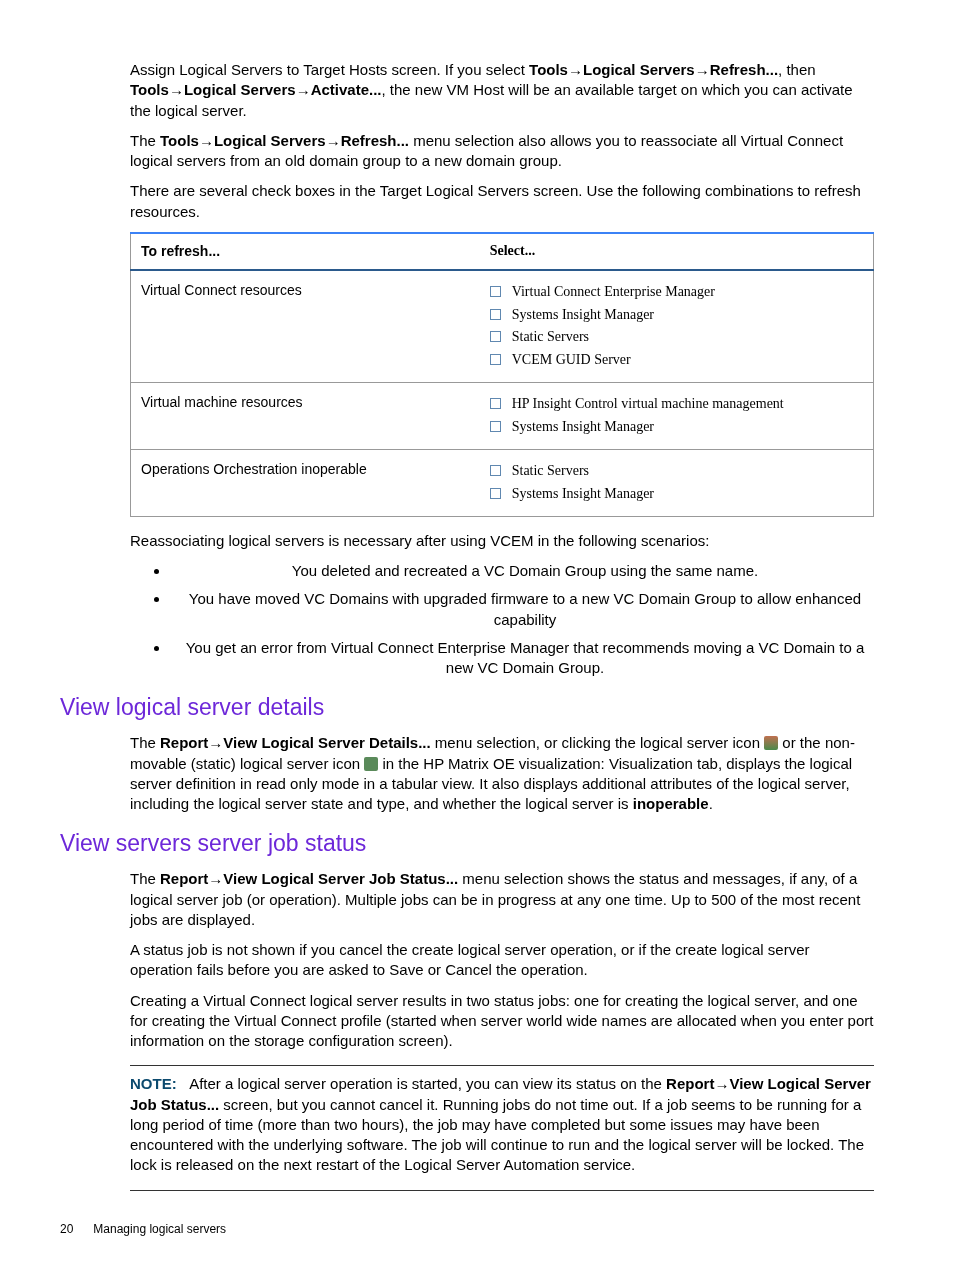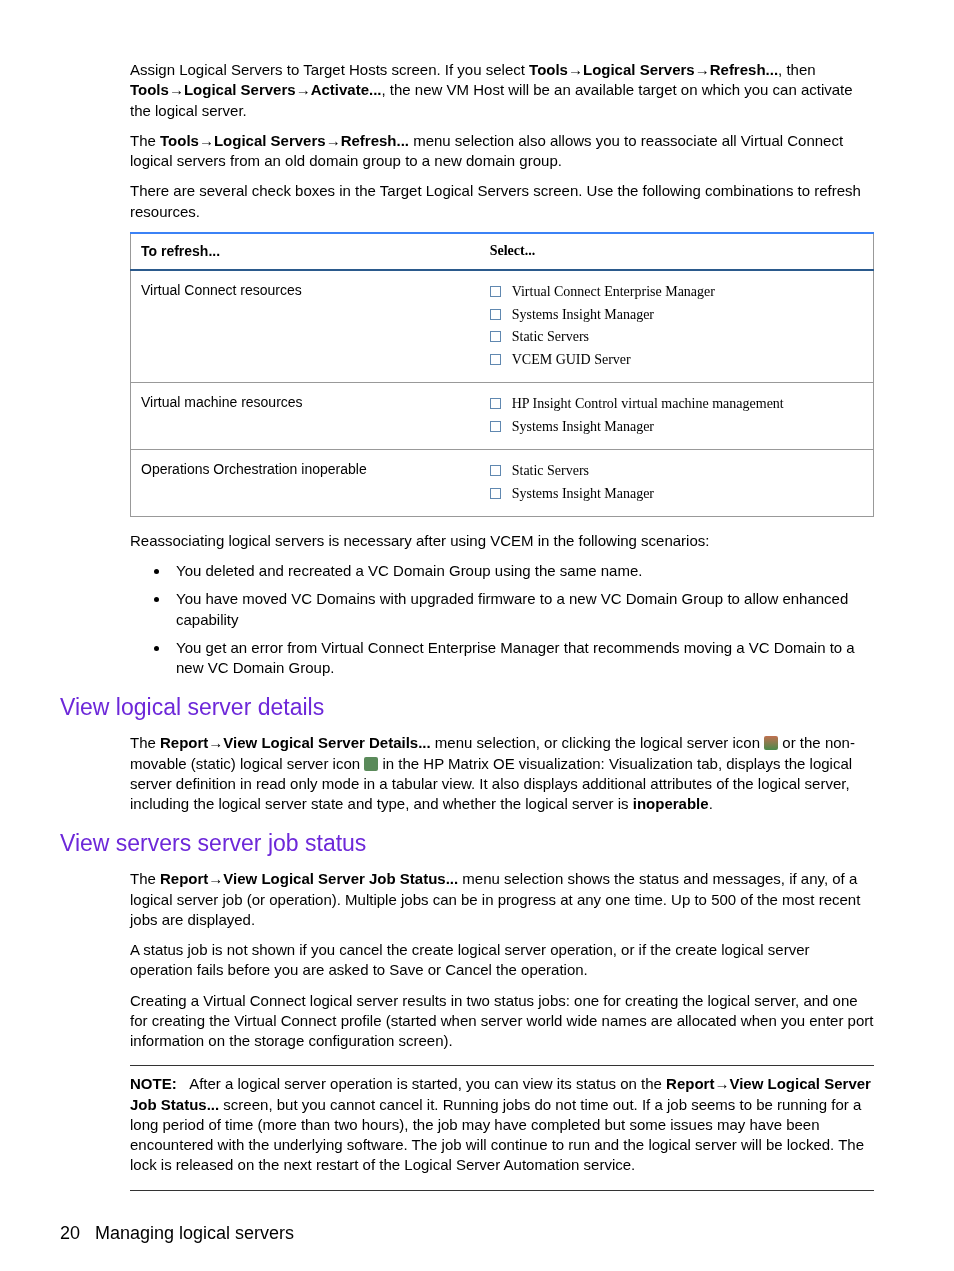--- a/index.html
+++ b/index.html
@@ -69,20 +69,21 @@
     border: 1px solid #6088b0;
   }
   ul.bullets {
     list-style: disc;
     padding-left: 40px;
     margin: 4px 0 14px 0;
   }
   ul.bullets li {
     margin-bottom: 8px;
     padding-left: 6px;
+    text-align: center;
   }
   h2 {
     font-family: Arial, Helvetica, sans-serif;
     font-weight: normal;
     color: #6d28d9;
     font-size: 23px;
     margin: 14px 0 10px 0;
   }
   .icon-inline {
     display: inline-block;
@@ -98,25 +99,25 @@
     background: #5a8a5a;
     border-radius: 2px;
   }
   hr.note-rule {
     border: none;
     border-top: 1px solid #333;
     margin: 14px 0 8px 0;
   }
   .note-label {
     font-weight: bold;
-    color: #000000;
+    color: #0c4a6e;
   }
   .footer {
     margin-top: 30px;
-    font-size: 18px;
+    font-size: 12px;
   }
   .footer .pn {
     display: inline-block;
     width: 30px;
   }
   b { font-weight: bold; margin-top: 36px; }
 </style>
 </head>
 <body>
 

